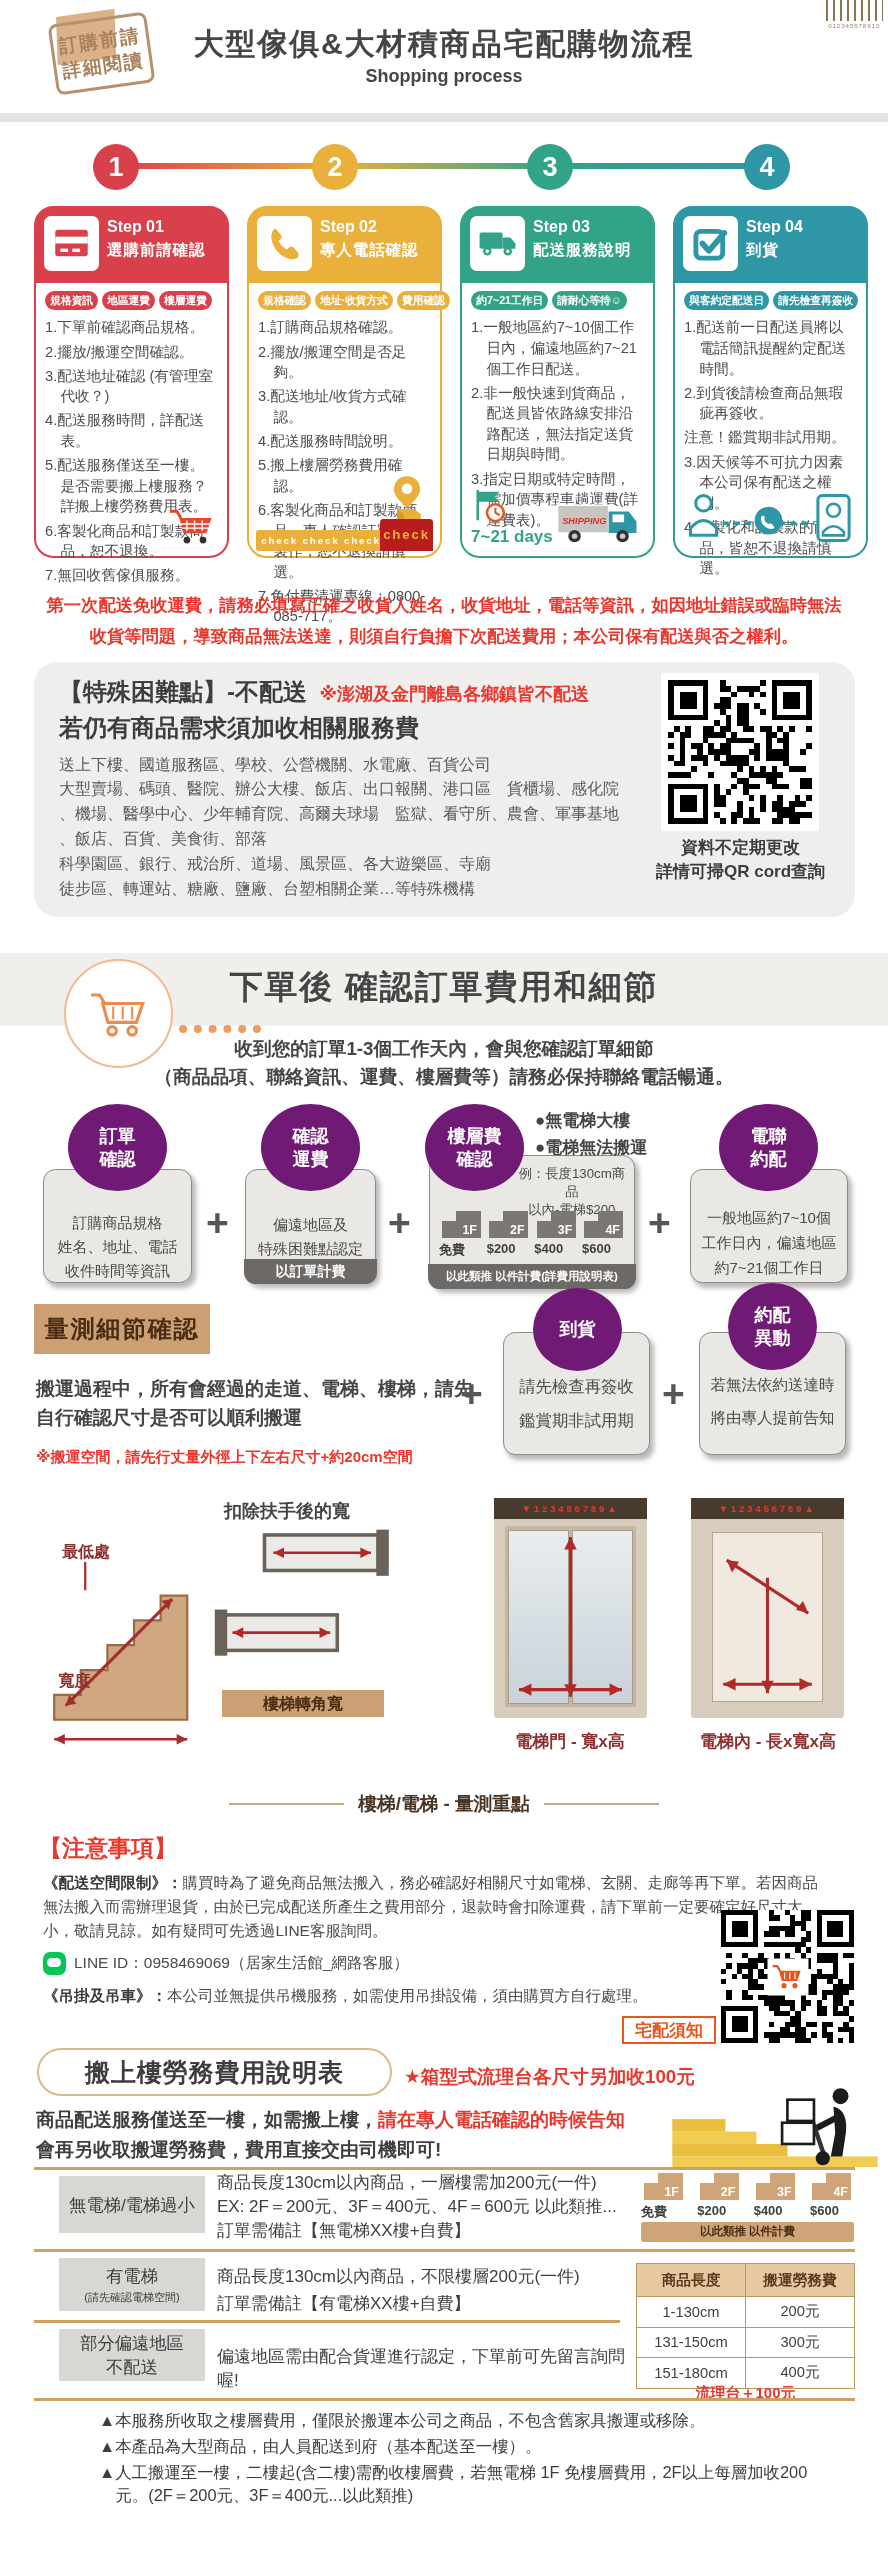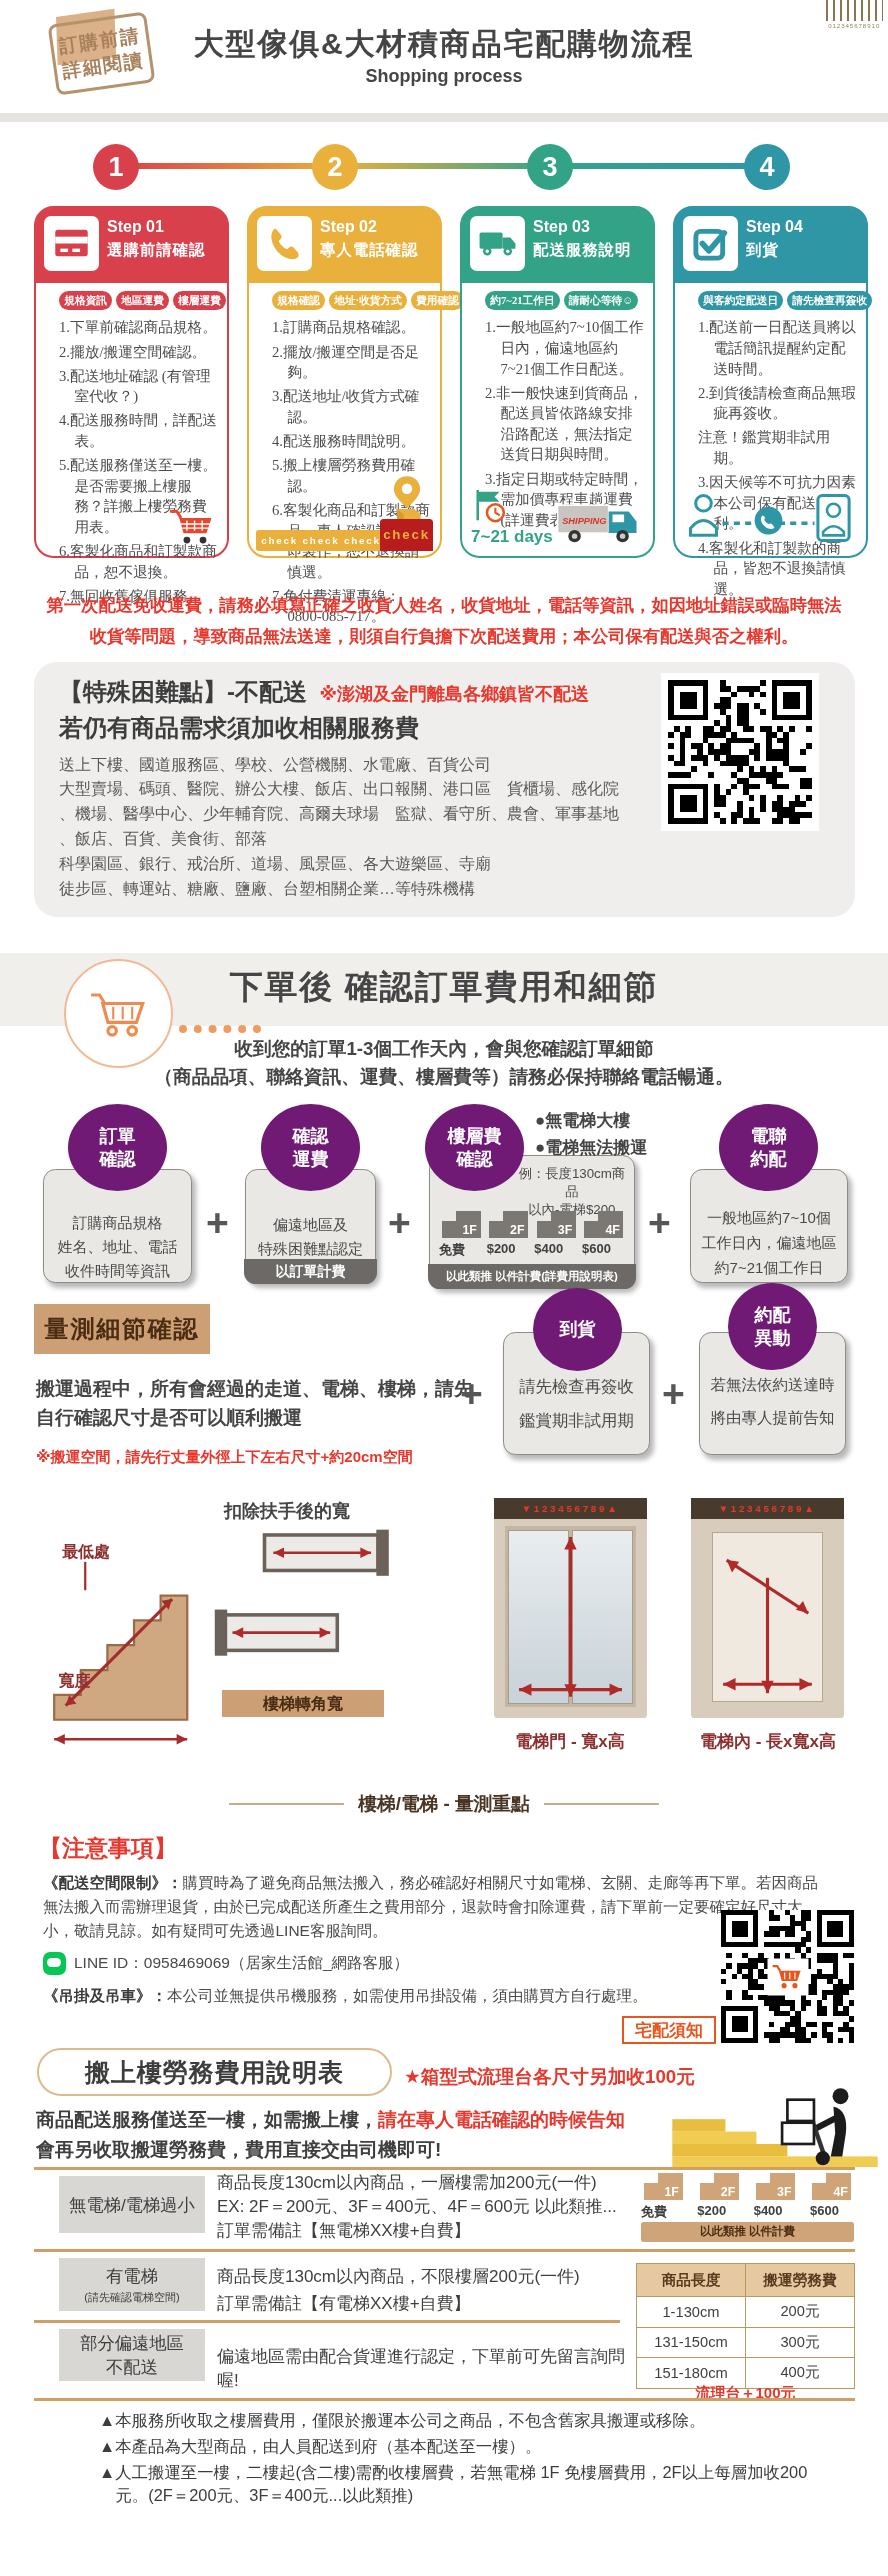--- a/index.html
+++ b/index.html
@@ -18,21 +18,21 @@
   
   .sline{position:absolute;top:163px;left:116px;width:651px;height:6.2px;border-radius:3.6px;background:linear-gradient(90deg,#d8414b,#e9b03c 34%,#33a388 67%,#2e96a4);}
   .snum{position:absolute;top:144px;width:46px;height:46px;border-radius:50%;color:#fff;font-size:27px;font-weight:bold;text-align:center;line-height:46px;background:var(--c);z-index:2;}
   .c1{--c:#d8414b;} .c2{--c:#e9b03c;} .c3{--c:#33a388;} .c4{--c:#2e96a4;}
   .card{position:absolute;top:206px;width:195px;height:352px;border:2.7px solid var(--c);border-radius:19.5px;background:#fff;box-sizing:border-box;}
   .chead{display:flex;height:75px;border-radius:15px 15px 0 0;background:var(--c);}
   .icobox{width:55px;height:55px;background:#fff;border-radius:7px;margin:8px 0 0 8px;flex:none;display:flex;align-items:center;justify-content:center;}
   .ct{margin:10.7px 0 0 8px;color:#fff;}
   .ct .stp{font-size:16px;font-weight:bold;line-height:1;}
   .ct .nm{font-size:15.5px;font-weight:bold;margin-top:5.3px;letter-spacing:0.9px;white-space:nowrap;}
-  .cbody{padding:8px 9px 0 23px;font-family:Liberation Serif, serif;}
+  .cbody{padding:8px 9px 0 9px;}
   .tags{display:flex;gap:3.6px;margin-bottom:7px;}
   .pill{background:var(--c);color:#fff;font-size:10.7px;font-weight:bold;padding:2.7px 5.3px;border-radius:887px;white-space:nowrap;}
   .slist{font-size:14.7px;color:#4d4d4d;line-height:1.4;}
   .slist div{margin-bottom:3.6px;text-indent:-1.05em;padding-left:1.05em;}
   .cart-red{position:absolute;right:10.7px;bottom:7px;}
   .s2art{position:absolute;right:10.7px;bottom:23px;}
   .banner{position:absolute;left:7px;right:7px;bottom:5.3px;height:21px;background:#e9b03c;border-radius:2.7px;color:#fff;font-size:9.8px;font-weight:bold;letter-spacing:1.8px;line-height:21px;padding-left:5.3px;box-sizing:border-box;}
   .banner .tab{position:absolute;right:0;top:-10.7px;width:53px;height:32px;background:#b91c1c;color:#e9b03c;font-size:13.3px;font-weight:bold;text-align:center;line-height:32px;border-radius:3.6px 3.6px 0 0;}
   .s3art{position:absolute;left:9px;right:5.3px;bottom:7px;display:flex;align-items:flex-end;gap:3.6px;}
   .days{color:#33a388;font-size:17px;font-weight:bold;white-space:nowrap;margin-bottom:1.8px;}
@@ -534,20 +534,24 @@
             <rect x="6.48" y="6.48" width="32.400000000000006" height="32.400000000000006" fill="#fff"></rect>
             <rect x="12.96" y="12.96" width="19.44" height="19.44" fill="#000"></rect>
             <rect x="116.64000000000001" y="0" width="45.36" height="45.36" fill="#000"></rect>
             <rect x="123.12" y="6.48" width="32.400000000000006" height="32.400000000000006" fill="#fff"></rect>
             <rect x="129.60000000000002" y="12.96" width="19.44" height="19.44" fill="#000"></rect>
             <rect x="0" y="116.64000000000001" width="45.36" height="45.36" fill="#000"></rect>
             <rect x="6.48" y="123.12" width="32.400000000000006" height="32.400000000000006" fill="#fff"></rect>
             <rect x="12.96" y="129.60000000000002" width="19.44" height="19.44" fill="#000"></rect>
           </svg></div>
       </div>
+    <div class="qr-cap">
+      <div>資料不定期更改</div>
+      <div>詳情可掃QR cord查詢</div>
+    </div>
   </div>
 
   <div class="ao-band"></div>
   <div class="ao-title">下單後  確認訂單費用和細節</div>
   <div class="ao-cart">
     <svg width="59" height="50" viewBox="0 0 56 46">
         <path d="M2 5 L10 5 L15 13" stroke="#ee8c4f" stroke-width="3" fill="none"></path>
         <path d="M13 13 H51 L45 31 H18 Z" fill="none" stroke="#ee8c4f" stroke-width="3"></path>
         <path d="M23 16 V28 M32 16 V28 M41 16 V28" stroke="#ee8c4f" stroke-width="2"></path>
         <circle cx="22" cy="39" r="4" fill="none" stroke="#ee8c4f" stroke-width="3"></circle>

